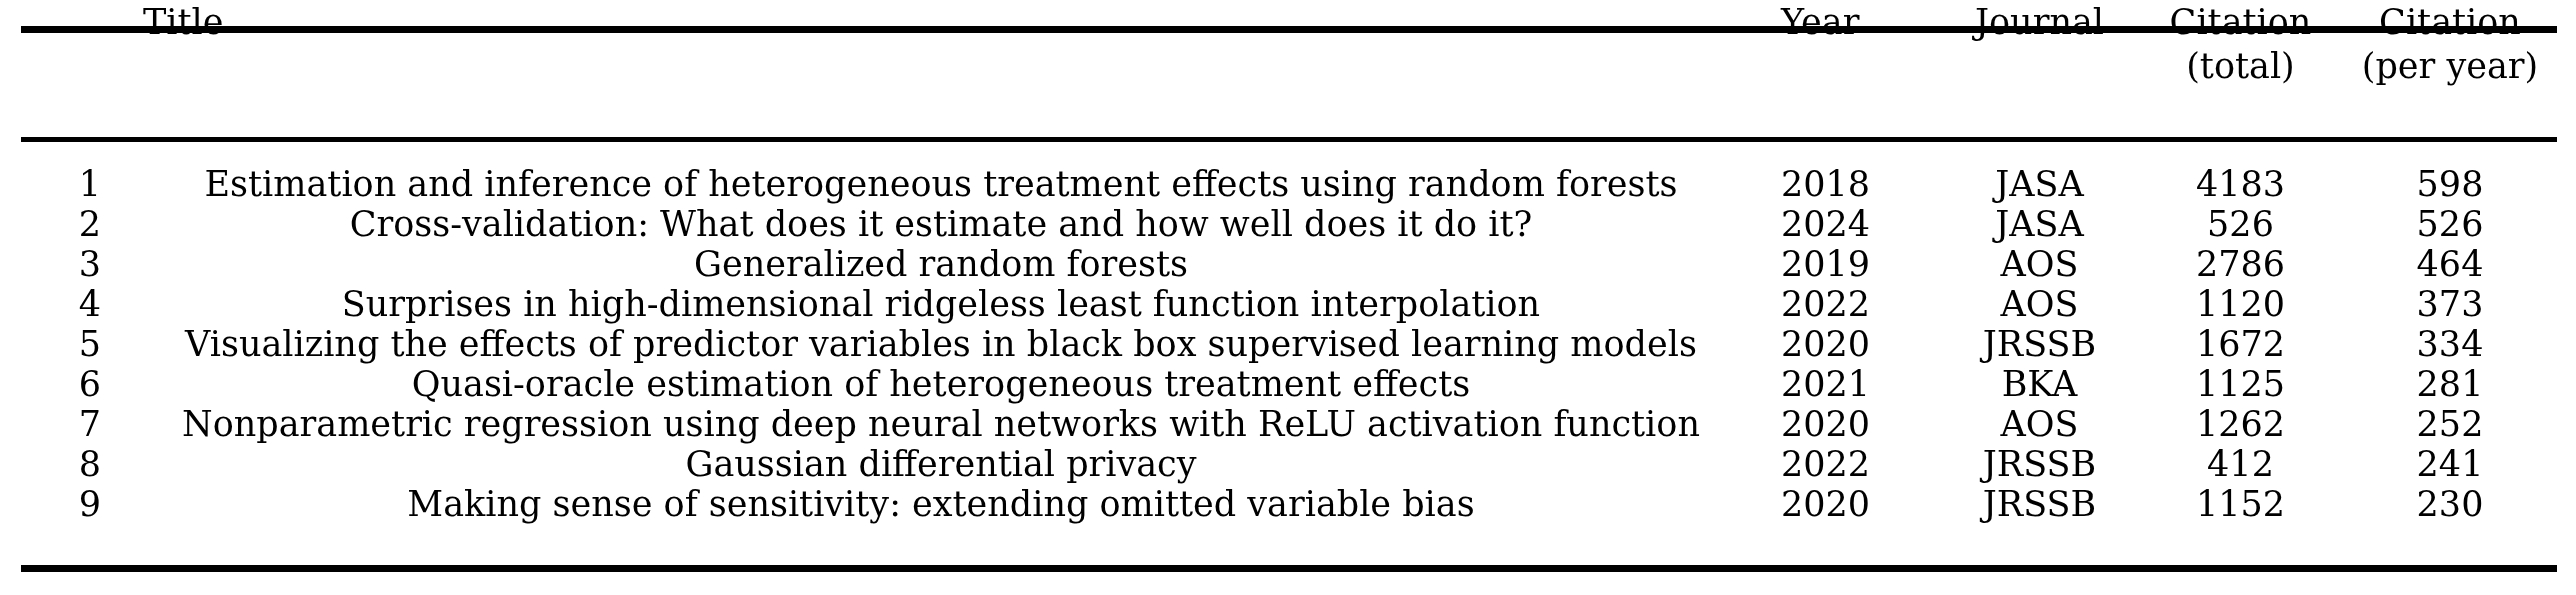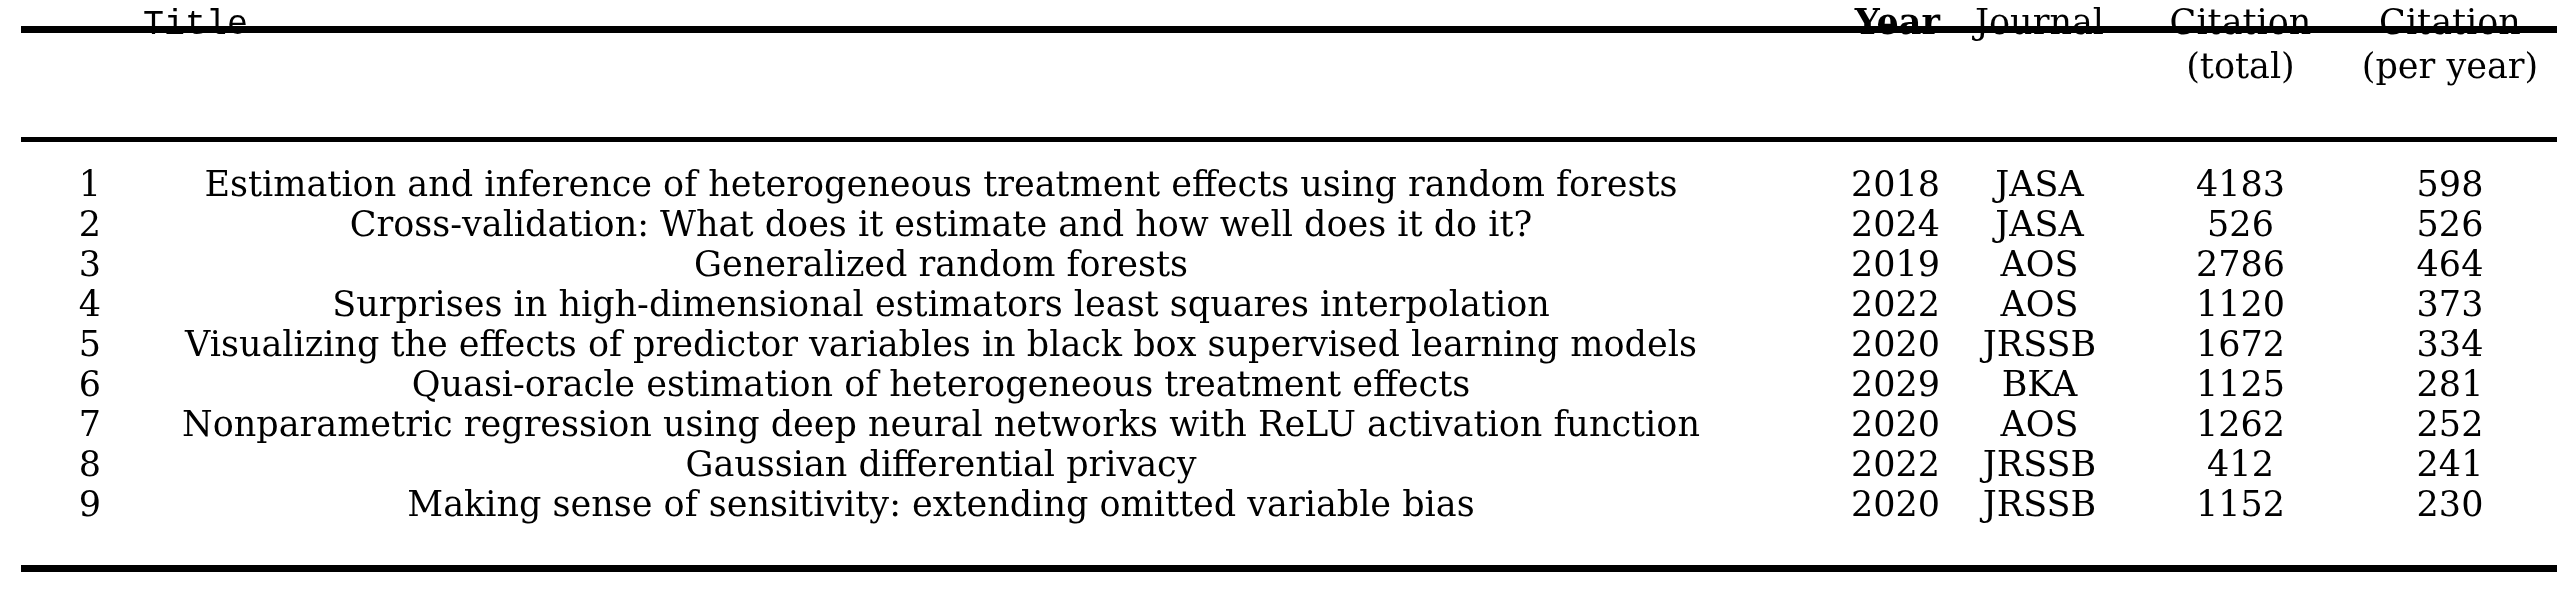--- a/index.html
+++ b/index.html
@@ -65,22 +65,22 @@
   thead tr.head-row {
     height: 137px;
   }
   thead th {
     font-size: 35px;
     line-height: 44px;
     vertical-align: middle;
     padding-bottom: 5.3px;
   }
   thead th.h-idx     { }
-  thead th.h-title   { text-align: left; padding-left: 42px; font-family: Liberation Mono, monospace; }
-  thead th.h-year    { text-align: right; font-weight: bold; }
+  thead th.h-title   { text-align: left; padding-left: 42px; }
+  thead th.h-year    { text-align: left; }
   thead th.h-journal { text-align: center; }
   thead th.h-cittot  { text-align: center; }
   thead th.h-citper  { text-align: center; }
 
   .hstack { display: block; }
   .hstack .l1 { display: block; }
   .hstack .l2 { display: block; }
 
   
   tbody tr.data-row {
@@ -88,21 +88,21 @@
   }
   tbody tr.data-row.first-row td {
     padding-top: 26.5px;
   }
   tbody td {
     font-size: 35px;
     line-height: 40px;
   }
   td.d-idx     { text-align: right; padding-right: 0px; }
   td.d-title   { text-align: center;  padding-left: 42px; }
-  td.d-year    { text-align: right; }
+  td.d-year    { text-align: left; }
   td.d-journal { text-align: center; margin-top: 8px; }
   td.d-cittot  { text-align: center; }
   td.d-citper  { text-align: center; }
 </style>
 </head>
 <body>
 
 <div class="sheet">
 
   <div class="rule rule-top"></div>
@@ -172,38 +172,38 @@
         <tr class="data-row">
           <td class="d-idx">3</td>
           <td class="d-title">Generalized random forests</td>
           <td class="d-year">2019</td>
           <td class="d-journal">AOS</td>
           <td class="d-cittot">2786</td>
           <td class="d-citper">464</td>
         </tr>
         <tr class="data-row">
           <td class="d-idx">4</td>
-          <td class="d-title">Surprises in high-dimensional estimators least squares interpolation</td>
+          <td class="d-title">Surprises in high-dimensional ridgeless least function interpolation</td>
           <td class="d-year">2022</td>
           <td class="d-journal">AOS</td>
           <td class="d-cittot">1120</td>
           <td class="d-citper">373</td>
         </tr>
         <tr class="data-row">
           <td class="d-idx">5</td>
           <td class="d-title">Visualizing the effects of predictor variables in black box supervised learning models</td>
           <td class="d-year">2020</td>
           <td class="d-journal">JRSSB</td>
           <td class="d-cittot">1672</td>
           <td class="d-citper">334</td>
         </tr>
         <tr class="data-row">
           <td class="d-idx">6</td>
           <td class="d-title">Quasi-oracle estimation of heterogeneous treatment effects</td>
-          <td class="d-year">2029</td>
+          <td class="d-year">2021</td>
           <td class="d-journal">BKA</td>
           <td class="d-cittot">1125</td>
           <td class="d-citper">281</td>
         </tr>
         <tr class="data-row">
           <td class="d-idx">7</td>
           <td class="d-title">Nonparametric regression using deep neural networks with ReLU activation function</td>
           <td class="d-year">2020</td>
           <td class="d-journal">AOS</td>
           <td class="d-cittot">1262</td>

